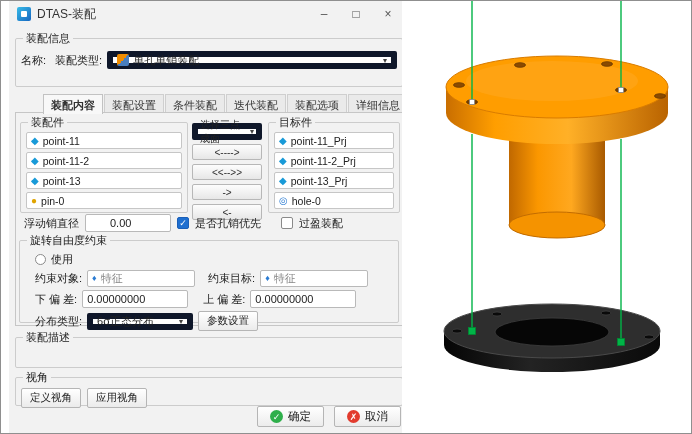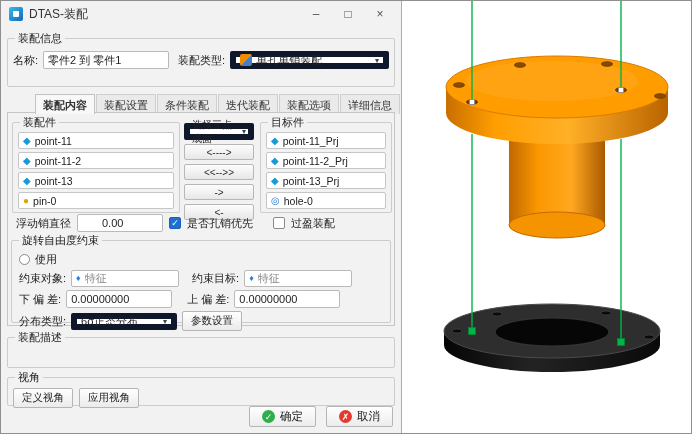--- a/index.html
+++ b/index.html
@@ -2,21 +2,21 @@
 <html><head>
 <meta charset="utf-8">
 <style>
   * { margin:0; padding:0; box-sizing:border-box; }
   html,body { background:#ddd; }
   body { font-family:"Liberation Sans","DejaVu Sans",sans-serif; }
   .app { position:relative; width:692px; height:434px; background:#fff;
          border:1px solid #8f8f8f; overflow:hidden; font-size:11px; color:#222; }
 
   
-  .dialog { position:absolute; left:0; top:0; width:401px; height:432px;
+  .dialog { position:absolute; left:8px; top:0; width:401px; height:432px;
             background:#f2f2f2; border-right:1px solid #ababab; }
   .titlebar { height:26px; display:flex; align-items:center; gap:6px; padding:0 8px; }
   .app-icon { width:14px; height:14px; flex:none; border-radius:2px; position:relative;
               background:linear-gradient(135deg,#38bce8,#1565c0); }
   .app-icon::after { content:""; position:absolute; left:4px; top:4px; width:6px; height:6px;
               background:#fff; border-radius:1px; }
   .title { flex:1; font-size:12px; color:#333; }
   .winbtn { width:26px; text-align:center; font-size:12px; color:#555; cursor:default; }
 
   fieldset.group { border:1px solid #cccccc; border-radius:2px; padding:2px 5px 3px; background:transparent; }
@@ -57,21 +57,21 @@
   .tbtn { width:100%; height:16px; margin-top:4px; display:flex; align-items:center; justify-content:center;
           font-size:10px; background:linear-gradient(#fdfdfd,#e7e7e7); border:1px solid #b7b7b7;
           border-radius:2px; color:#333; cursor:default; }
 
   .pinrow { position:absolute; left:8px; top:101px; display:flex; align-items:center; gap:6px;justify-content:flex-end; }
   .cb { width:12px; height:12px; border:1px solid #8a8a8a; border-radius:2px; background:#fff;
         display:inline-flex; align-items:center; justify-content:center; font-size:9px; color:#fff; flex:none; }
   .cb.checked { background:#1f6fd0; border-color:#1a5fb8; }
 
   .rotation { position:absolute; left:3px; top:120px; width:380px; height:90px; }
-  .rrow { display:flex; align-items:center; gap:5px; margin:2px 2px 3px; }
+  .rrow { display:flex; align-items:center; gap:5px; margin:2px 10px 3px; }
   .radio { width:11px; height:11px; border:1px solid #8a8a8a; border-radius:50%; background:#fff; flex:none; }
   .featfield { width:108px; height:17px; display:flex; align-items:center; gap:4px; background:#fff;
                border:1px solid #b9b9b9; border-radius:2px; padding:0 4px; color:#888; }
   .btn { display:inline-flex; align-items:center; justify-content:center; gap:4px;
          background:linear-gradient(#ffffff,#ebebeb); border:1px solid #b5b5b5; border-radius:2px;
          font-size:10.5px; color:#222; padding:2px 8px; cursor:default; }
 
   .desc  { position:absolute; left:6px; top:329px; width:388px; height:38px; }
   .viewg { position:absolute; left:6px; top:369px; width:388px; height:36px; }
   .viewg .inner { display:flex; gap:6px; margin-top:1px; }
@@ -100,21 +100,20 @@
       <span class="title">DTAS-装配</span>
       <span class="winbtn">–</span>
       <span class="winbtn">□</span>
       <span class="winbtn">×</span>
     </div>
 
     <fieldset class="group info">
       <legend>装配信息</legend>
       <div class="info-row">
         <span class="lbl">名称:</span>
-        <input class="tb" style="width: 126px;" readonly="" value="零件2 到 零件1">
         <span class="lbl" style="margin-left:4px">装配类型:</span>
         <div class="combo" style="flex:1">
           <span class="type-icon"></span>
           <span>单孔单销装配</span>
           <span class="arrow">▾</span>
         </div>
       </div>
     </fieldset>
 
     <div class="tabs">

